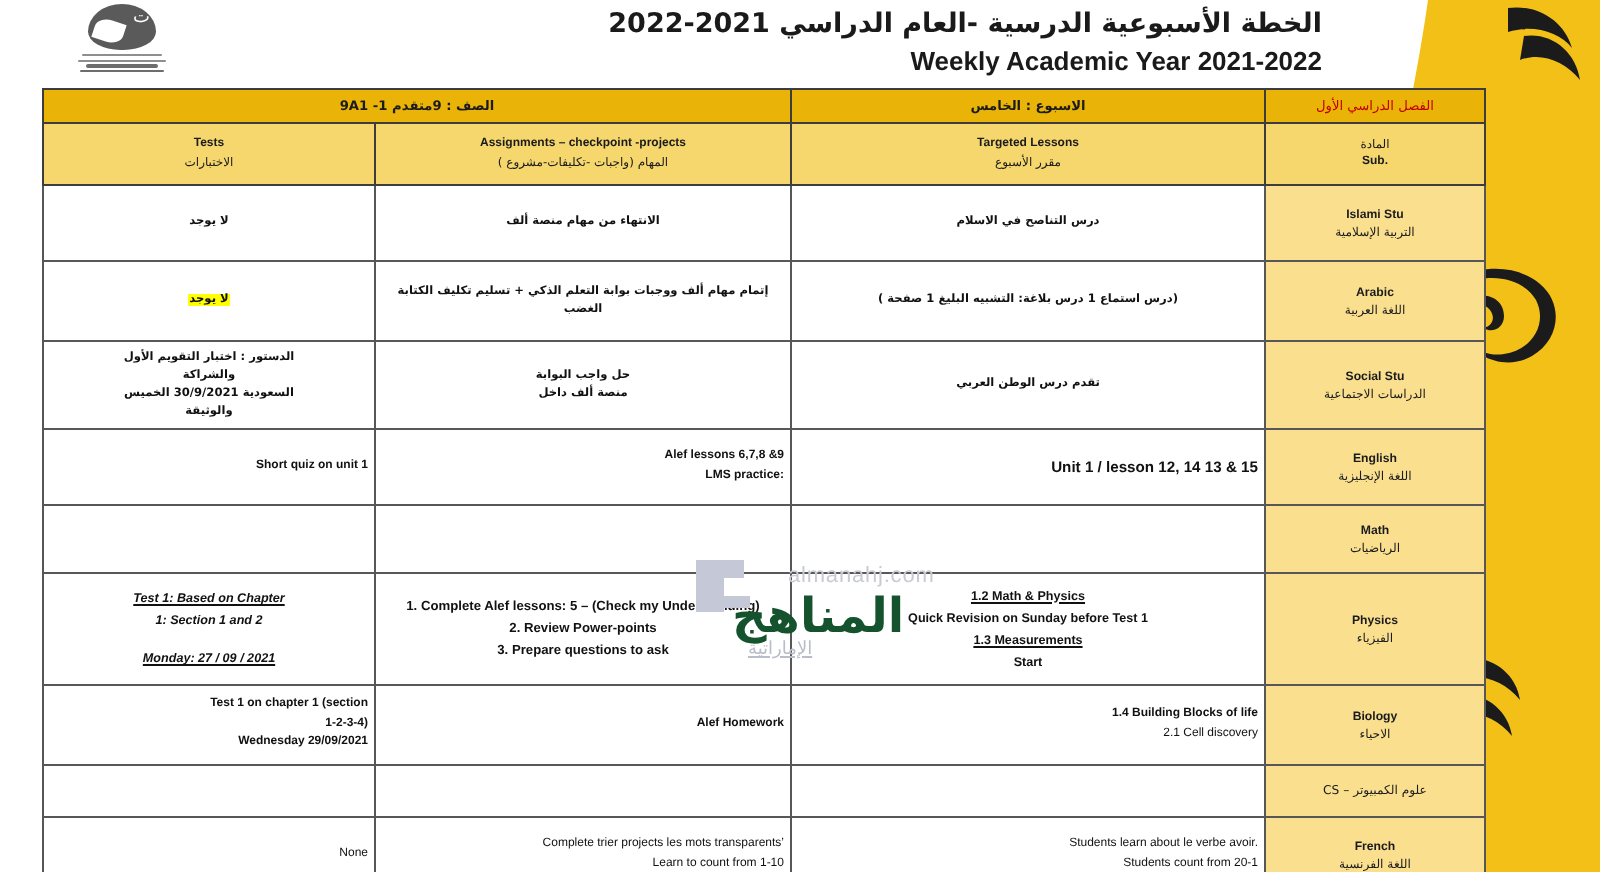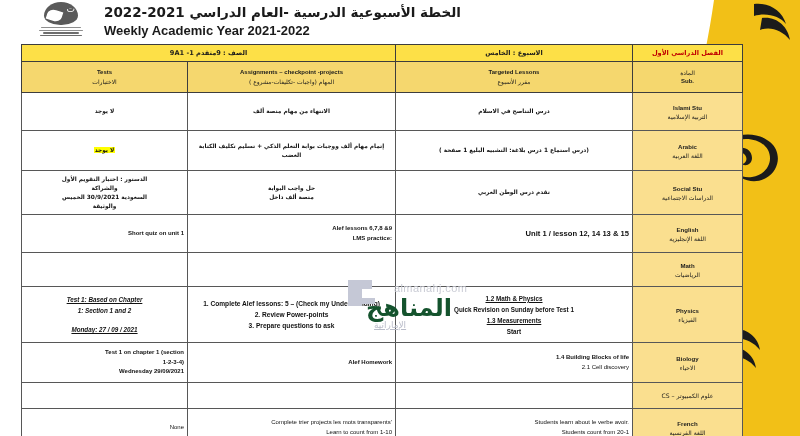--- a/index.html
+++ b/index.html
@@ -45,21 +45,21 @@
   .logo .lines{margin-top:2px;}
   .logo .lines i{
     display:block;height:1.4px;background:#8e8e8e;margin:1.3px auto;border-radius:1px;
   }
   .logo .lines i:nth-child(1){width:40px;}
   .logo .lines i:nth-child(2){width:44px;}
   .logo .lines i:nth-child(3){width:36px;background:#6d6d6d;}
   .logo .lines i:nth-child(4){width:42px;background:#6d6d6d;}
 
   .titles{
-    position:absolute;left:104px;top:4px;width:545px;text-align:left;
+    position:absolute;left:116px;top:4px;width:545px;text-align:right;
   }
   .title-ar{
     font-family:"DejaVu Sans",sans-serif;
     font-size:13.5px;font-weight:bold;color:#1a1a1a;
     direction:rtl;line-height:17px;white-space:nowrap;
   }
   .title-en{
     font-size:13px;font-weight:bold;color:#1a1a1a;line-height:17px;margin-top:1px;
   }
 
@@ -79,31 +79,31 @@
     color:#111;
     line-height:8px;
   }
   .c-tests{width:166px;}
   .c-assign{width:208px;}
   .c-lessons{width:237px;}
   .c-sub{width:110px;}
 
   
   tr.band td{
-    background:#fde047;
+    background:#eab308;
     border:1px solid #3d3d3d;
     height:14px;
     padding:1px 6px;
   }
   .band .txt{
     font-family:"DejaVu Sans",sans-serif;
     direction:rtl;font-size:6.6px;font-weight:bold;color:#1b1b1b;
     white-space:nowrap;
   }
-  .band .red{color:#c00000;font-weight:bold;}
+  .band .red{color:#c00000;font-weight:normal;}
 
   
   tr.hdr td{
     background:#f5d76e;border:1px solid #3d3d3d;height:26px;
   }
   .hdr .en{font-size:6px;font-weight:bold;color:#1b1b1b;line-height:9px;}
   .hdr .ar{
     font-family:"DejaVu Sans",sans-serif;direction:rtl;
     font-size:6px;color:#1b1b1b;line-height:9px;
   }

